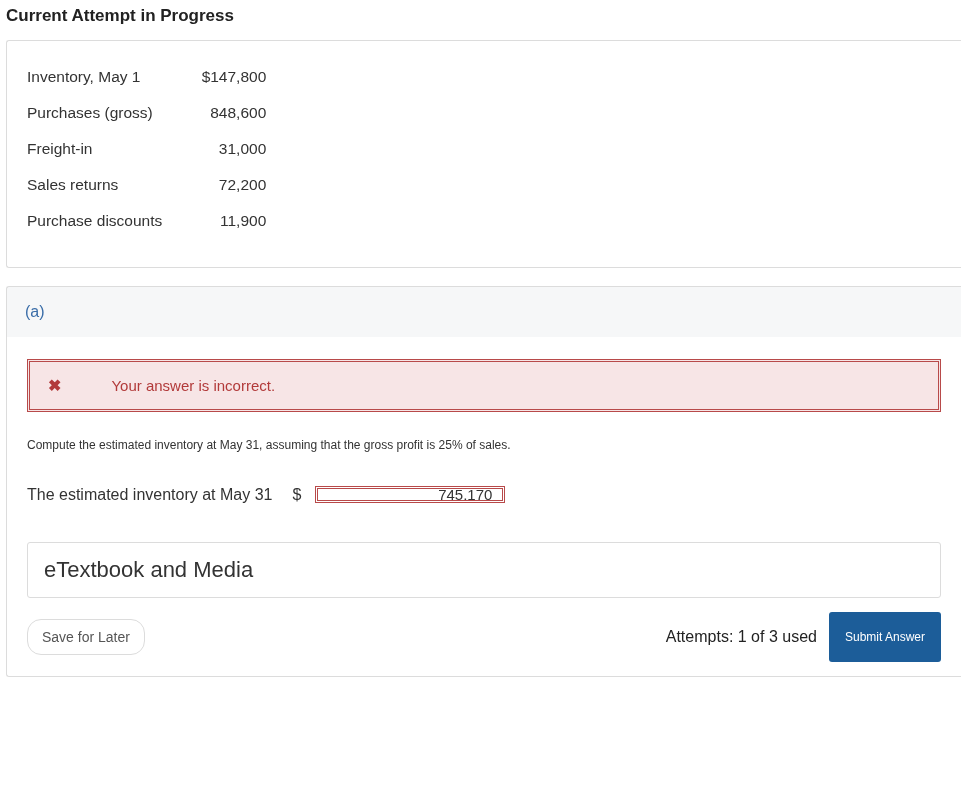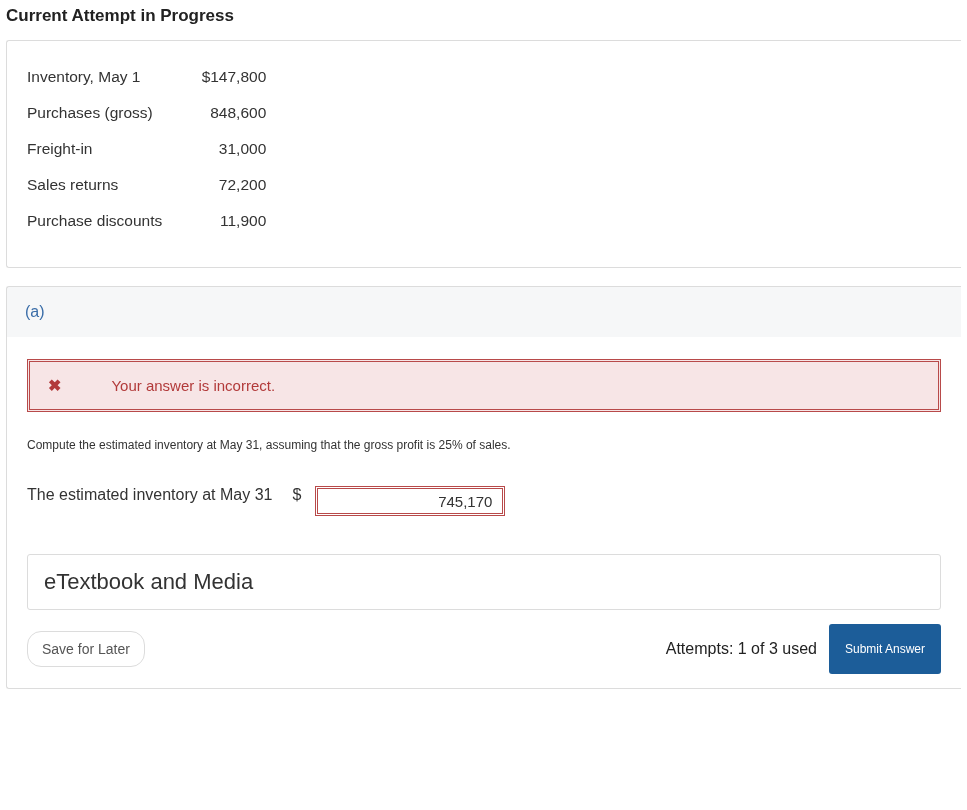--- a/index.html
+++ b/index.html
@@ -75,21 +75,21 @@
     display: flex;
     gap: 14px;
     margin-bottom: 38px;
     font-size: 16px;
   }
   .answer-row .dollar { margin-left: 6px; }
   .answer-input {
     border: 3px double #b84a4a;
     background: #fff;
     width: 190px;
-    height: 30px;
+    height: 17px;
     line-height: 24px;
     text-align: right;
     padding: 0 10px;
     font-size: 15px;
     color: #333;
     outline: none;
   }
   .etext {
     border: 1px solid #dcdcdc;
     border-radius: 3px;

